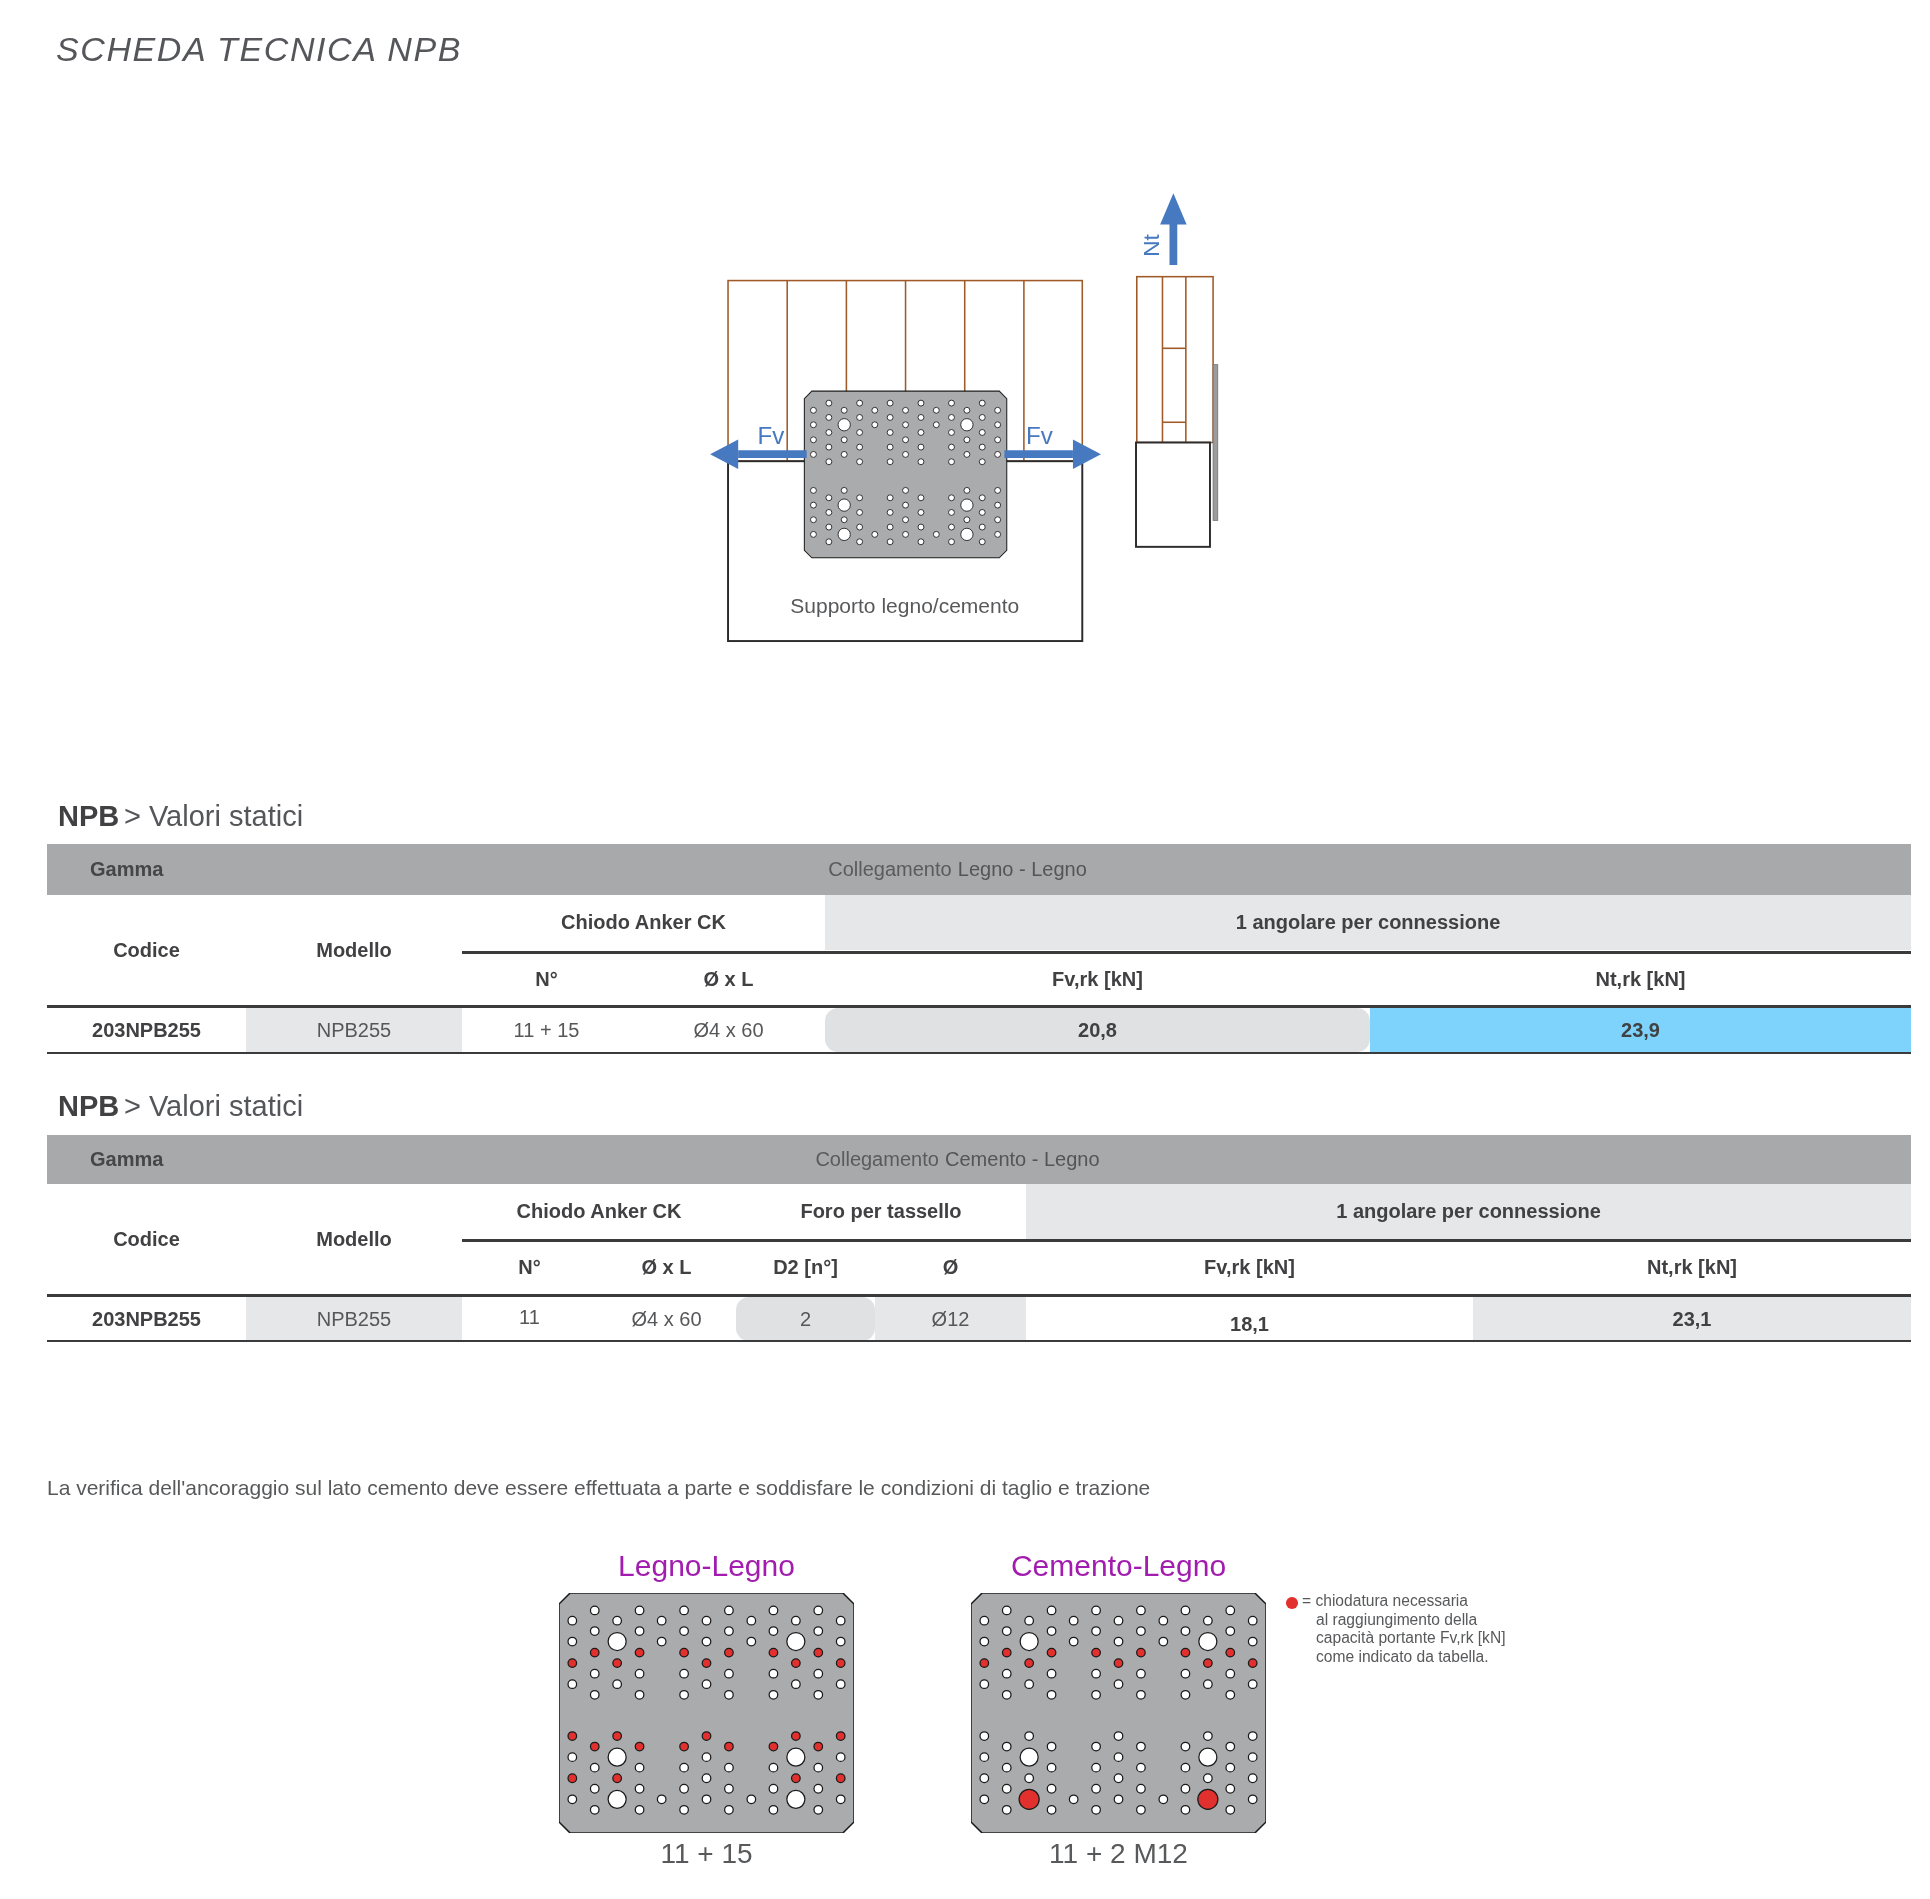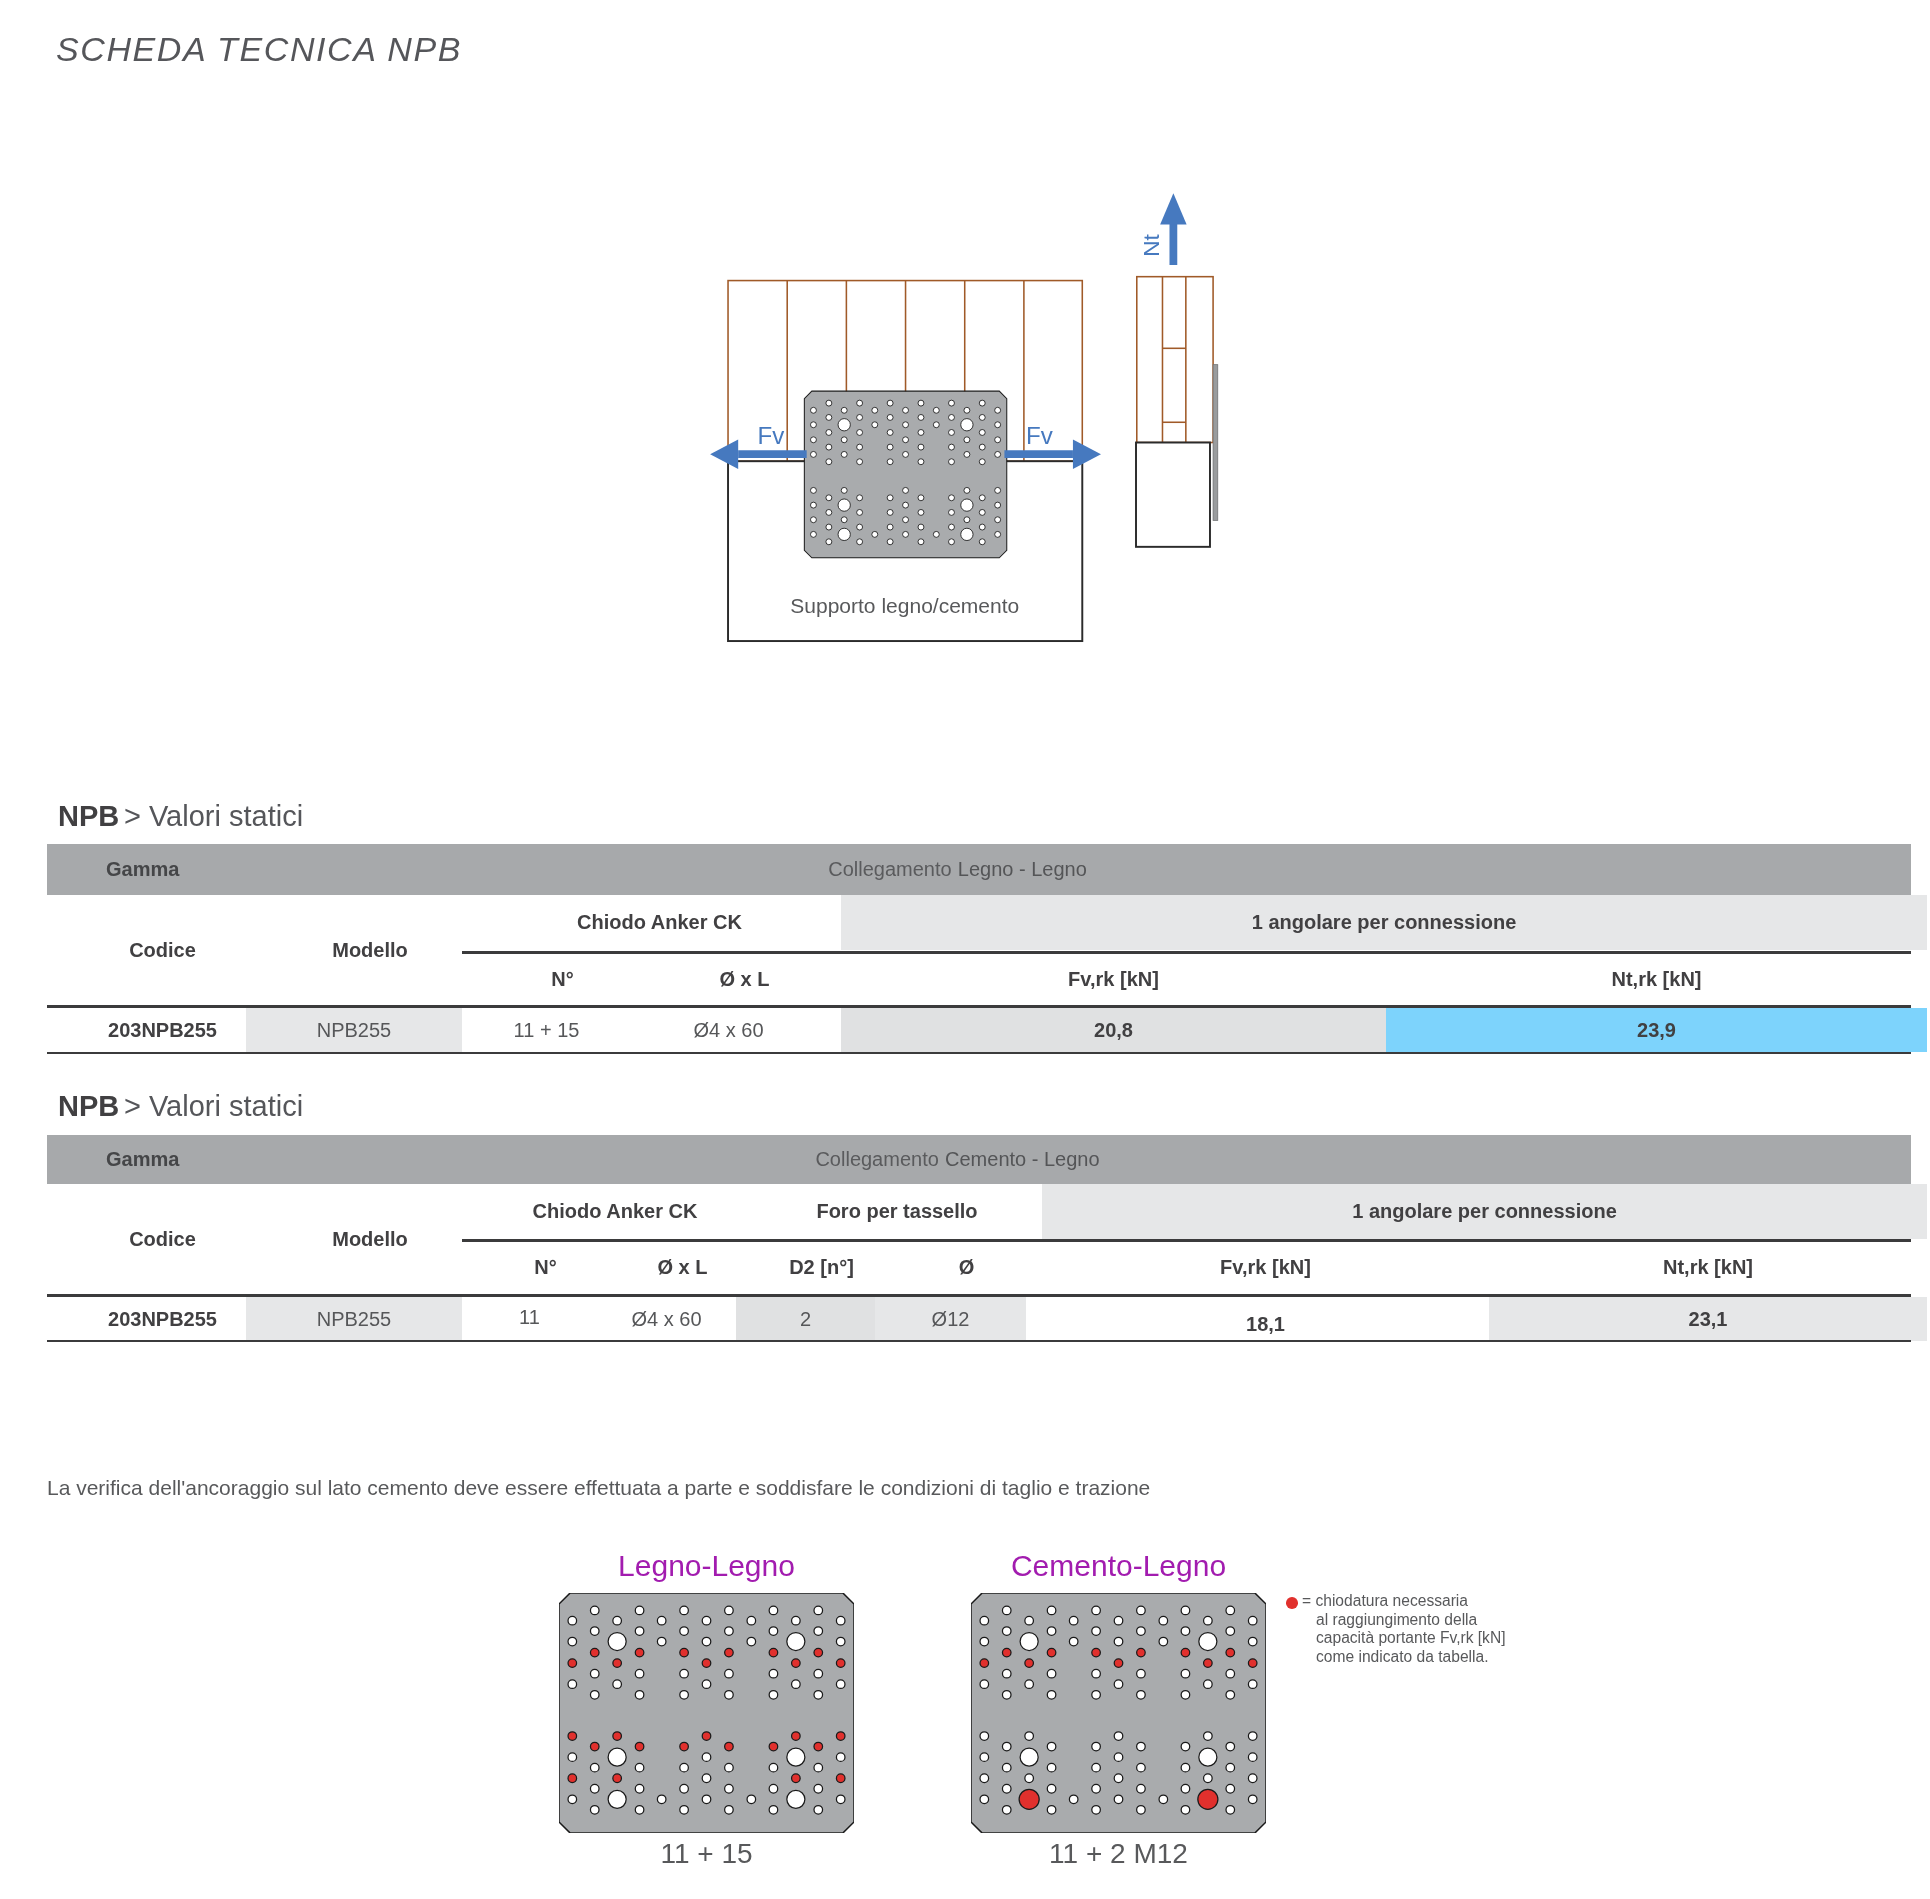--- a/index.html
+++ b/index.html
@@ -6,27 +6,27 @@
   body{font-family:"Liberation Sans", sans-serif; color:#58595b;}
   #page{position:relative;width:1931px;height:1900px;background:#ffffff;overflow:hidden;}
   .abs{position:absolute;}
   .doc-title{font-size:34px;letter-spacing:1.6px;color:#55565a;font-weight:400;font-style:italic;}
   .sec-heading{font-size:29px;color:#55565a;}
   .sec-heading b{color:#414042;font-weight:700;margin-right:4.7px;}
   
   .tbl{position:absolute;left:47px;width:1864px;}
   .cell{position:absolute;display:flex;align-items:center;justify-content:center;
         font-size:20px;color:#414042;box-sizing:border-box;}
-  .cell.head{font-weight:700;margin-left:16px;}
+  .cell.head{font-weight:700;}
   .cell.left{justify-content:flex-start;padding-left:43px;}
   .cell.reg{font-weight:400;color:#565759;}
   .grayrow{position:absolute;background:#a7a9ab;}
   .hline{position:absolute;background:#3b3b3c;}
   .bg-light{background:#e6e7e8;}
-  .bg-mid{background:#e0e1e2;}
+  .bg-mid{background:#e0e1e2;border-radius:13px;}
   .bg-faint{background:#7dd3fc;}
   .colleg{position:absolute;display:flex;align-items:center;justify-content:center;
           font-size:20px;color:#5a5b5d;}
   .colleg b{font-weight:400;margin-left:6.2px;color:#545557;}
   .note{font-size:21px;color:#58595b;}
   .plate-title{font-size:30px;color:#a21caf;text-align:center;}
   .plate-caption{font-size:28px;color:#58595b;text-align:center;}
   .legend-text{font-size:15.6px;line-height:18.7px;color:#58595b;}
   .legend-text .ind{padding-left:14px;}
   svg text{font-family:"Liberation Sans", sans-serif;}

